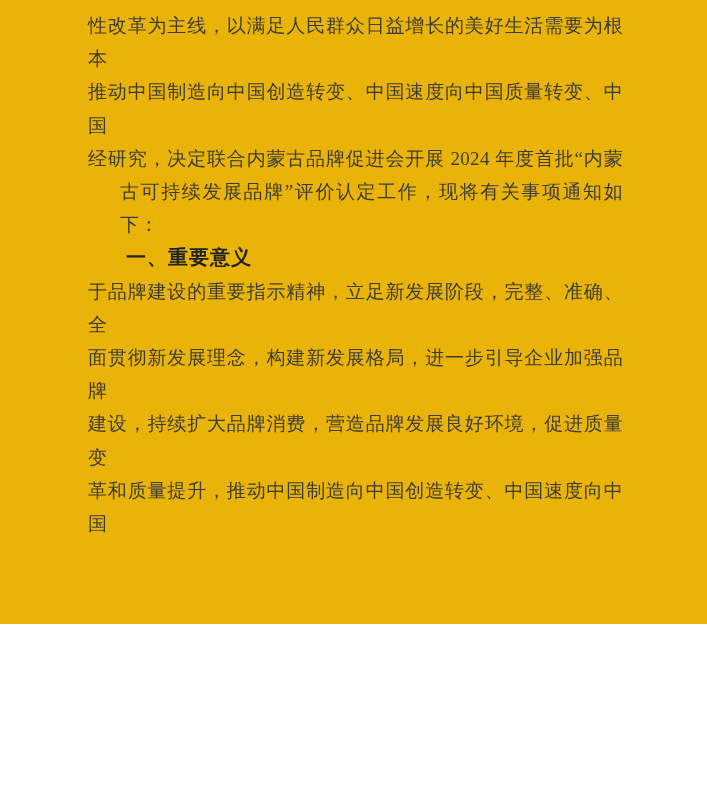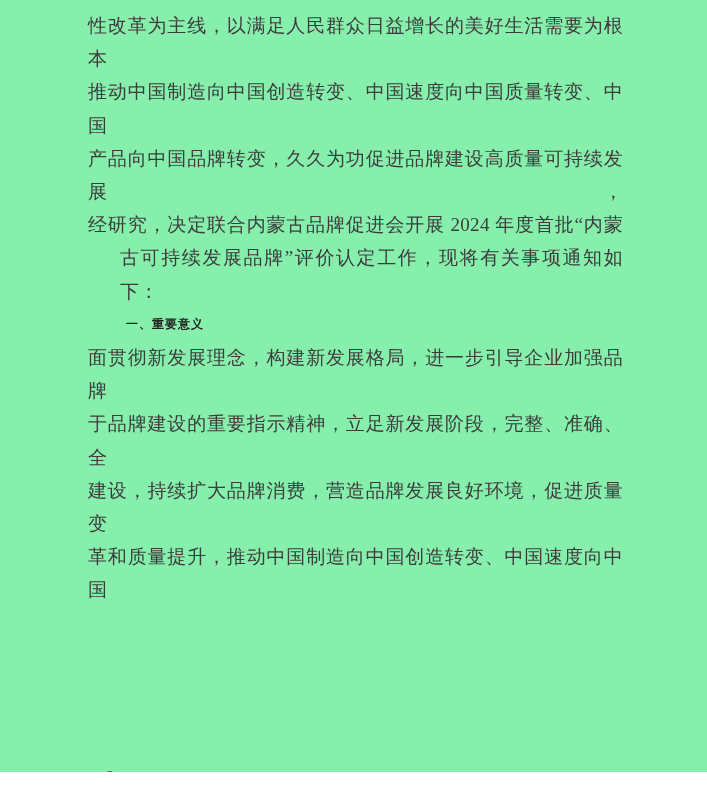--- a/index.html
+++ b/index.html
@@ -3,22 +3,22 @@
 <meta charset="utf-8">
 <style>
   html, body {
     margin: 0;
     padding: 0;
     background: #ffffff;
   }
   .page {
     position: relative;
     width: 707px;
-    height: 772px;
-    background: #86efac;
+    height: 624px;
+    background: #eab308;
     overflow: hidden;
     font-family: "Liberation Serif", "DejaVu Serif", serif;
   }
   .content {
     position: absolute;
     left: 88px;
     top: 9px;
     width: 535px;
   }
   .ln {
@@ -35,45 +35,44 @@
   .j { text-align-last: justify; }
   
   .e { text-align-last: left; margin-left: 32px; }
   
   .ind { padding-left: 38px; }
   
   .h {
     font-family: "Liberation Sans", "DejaVu Sans", sans-serif;
     font-weight: bold;
     color: #222222;
-    font-size: 12px;
+    font-size: 20px;
     letter-spacing: 1px;
     text-align-last: left;
   }
   .pageno {
     position: absolute;
     left: 93px;
     top: 768px;
     font-size: 16px;
     color: #555555;
     letter-spacing: 2px;
     font-family: "Liberation Serif", "DejaVu Serif", serif;
   }
 </style>
 </head>
 <body>
 
 <div class="page">
   <div class="content">
     <p class="ln j">性改革为主线，以满足人民群众日益增长的美好生活需要为根本</p>
     <p class="ln j">推动中国制造向中国创造转变、中国速度向中国质量转变、中国</p>
-    <p class="ln j">产品向中国品牌转变，久久为功促进品牌建设高质量可持续发展，</p>
     <p class="ln j">经研究，决定联合内蒙古品牌促进会开展 2024 年度首批“内蒙</p>
     <p class="ln e">古可持续发展品牌”评价认定工作，现将有关事项通知如下：</p>
     <p class="ln h ind">一、重要意义</p>
+    <p class="ln j">于品牌建设的重要指示精神，立足新发展阶段，完整、准确、全</p>
     <p class="ln j">面贯彻新发展理念，构建新发展格局，进一步引导企业加强品牌</p>
-    <p class="ln j">于品牌建设的重要指示精神，立足新发展阶段，完整、准确、全</p>
     <p class="ln j">建设，持续扩大品牌消费，营造品牌发展良好环境，促进质量变</p>
     <p class="ln j">革和质量提升，推动中国制造向中国创造转变、中国速度向中国</p>
 
   </div>
   <div class="pageno">- 2 -</div>
 </div>
 
 </body></html>

